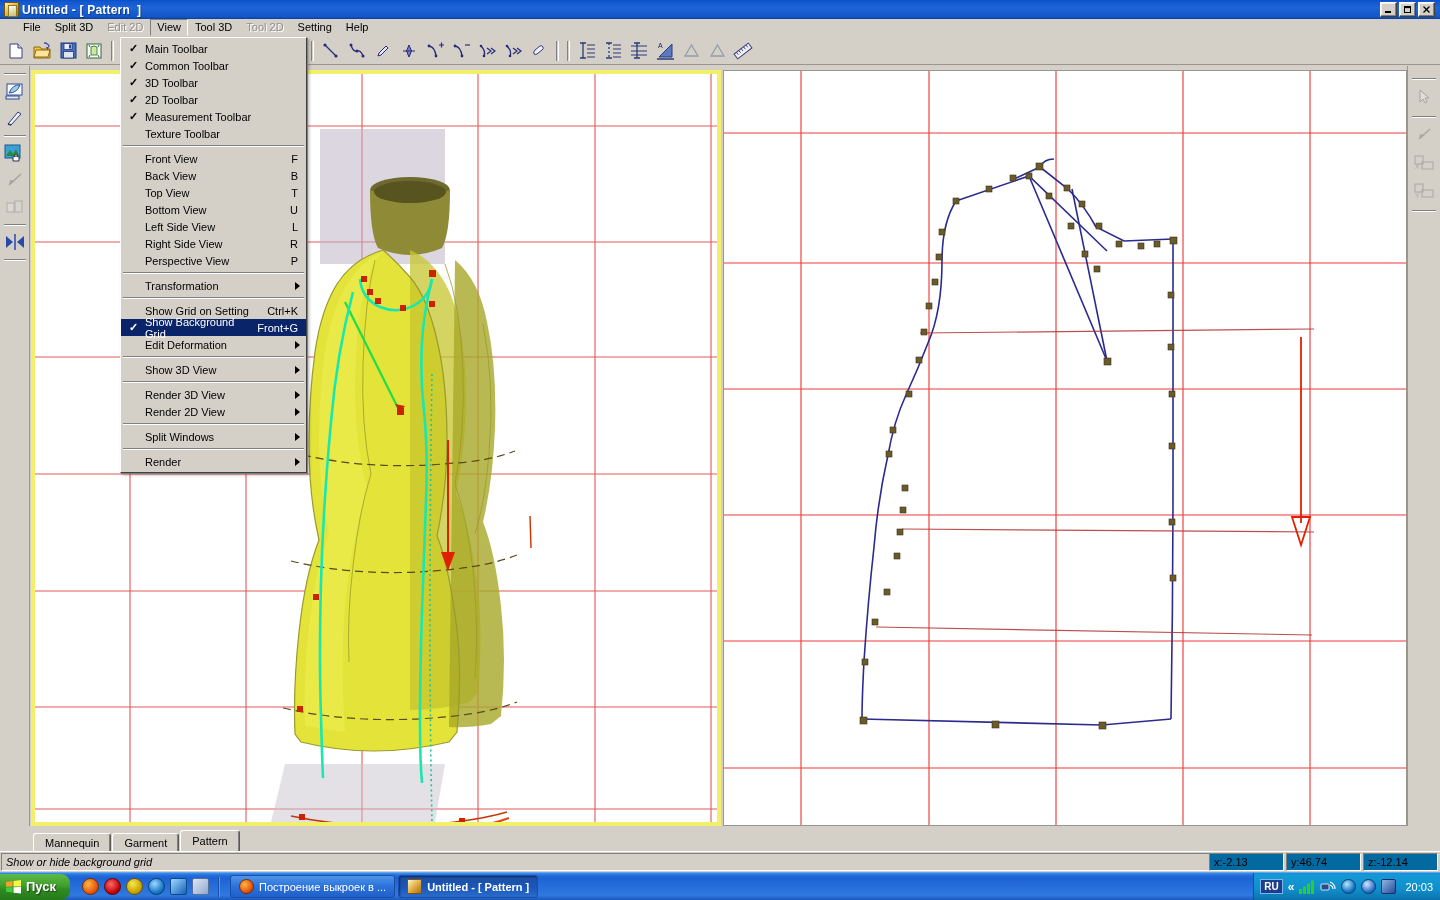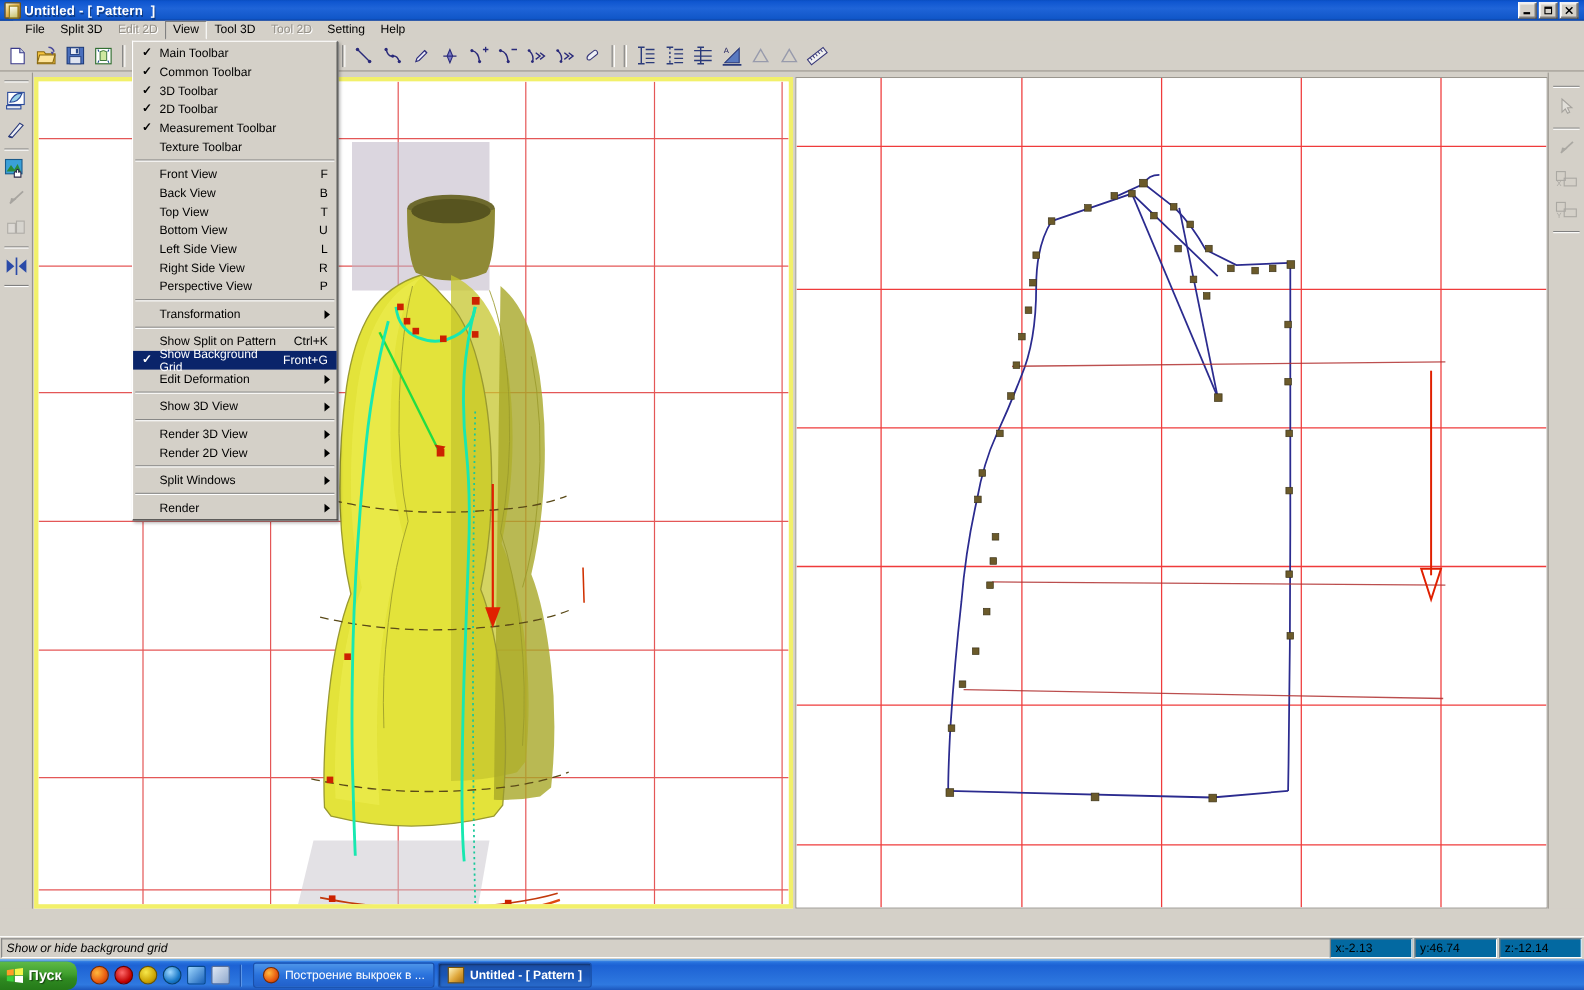--- a/index.html
+++ b/index.html
@@ -720,20 +720,25 @@
         <rect x="444" y="273" width="6" height="6"></rect>
         <rect x="445" y="320" width="6" height="6"></rect>
         <rect x="445" y="372" width="6" height="6"></rect>
         <rect x="445" y="448" width="6" height="6"></rect>
         <rect x="446" y="504" width="6" height="6"></rect>
         <rect x="370" y="195" width="6" height="6"></rect>
       </g>
     </svg>
   </div>
 
+  <div class="tabrow">
+    <div class="tab">Mannequin</div>
+    <div class="tab">Garment</div>
+    <div class="tab active">Pattern</div>
+  </div>
 
   <div class="statusbar">
     <div class="status-msg">Show or hide background grid</div>
     <div class="status-cell">x:-2.13</div>
     <div class="status-cell">y:46.74</div>
     <div class="status-cell">z:-12.14</div>
   </div>
 
   <div class="taskbar">
     <div class="start-btn">
@@ -758,20 +763,38 @@
 
     <div class="task-btn">
       <span class="ql-ico" style="width:15px;height:15px;background:radial-gradient(circle at 35% 35%,#ffb83d,#e85a10 60%,#a03000);border:1px solid #7a2a00;"></span>
       <span>Построение выкроек в ...</span>
     </div>
     <div class="task-btn active">
       <span style="width:15px;height:15px;flex:none;background:linear-gradient(135deg,#fff6c0,#e0a83c 55%,#a86f12);border:1px solid #7a5408;"></span>
       <span>Untitled - [ Pattern  ]</span>
     </div>
 
+    <div class="tray">
+      <span class="lang-ind">RU</span>
+      <span style="color:#fff;font-size:12px;font-weight:bold;">«</span>
+      <svg width="16" height="14" viewBox="0 0 16 14">
+        <rect x="0" y="9" width="3" height="5" fill="#2ad02a"></rect>
+        <rect x="4" y="6.5" width="3" height="7.5" fill="#2ad02a"></rect>
+        <rect x="8" y="3.5" width="3" height="10.5" fill="#2ad02a"></rect>
+        <rect x="12" y="0.5" width="3" height="13.5" fill="#2ad02a"></rect>
+      </svg>
+      <svg width="16" height="14" viewBox="0 0 16 14">
+        <rect x="1" y="4" width="8" height="6" rx="1" fill="#2a4a8a" stroke="#fff" stroke-width=".8"></rect>
+        <path d="M10 5 q3 1 3 4 M10 2 q5 2 5 7" fill="none" stroke="#fff" stroke-width="1.1"></path>
+      </svg>
+      <span class="ql-ico" style="width:15px;height:15px;background:radial-gradient(circle at 38% 32%,#b8e4ff,#1878c8 62%,#0a4a8a);border:1px solid #08406a;"></span>
+      <span class="ql-ico" style="width:15px;height:15px;background:radial-gradient(circle at 38% 32%,#cfe8ff,#2a70c8 65%,#124a8a);border:1px solid #0a3a6a;"></span>
+      <span class="ql-ico" style="width:15px;height:15px;border-radius:2px;background:linear-gradient(135deg,#8fb8e0,#2a4a9a);border:1px solid #17306a;"></span>
+      <span class="tray-time">20:03</span>
+    </div>
   </div>
 
   <div class="dropdown">
 
     <div class="mi">
       <span class="check">✓</span>
       <span>Main Toolbar</span>
     </div>
     <div class="mi">
       <span class="check">✓</span>
@@ -827,21 +850,21 @@
     <div class="mi-sep"></div>
 
     <div class="mi">
       <span>Transformation</span>
       <span class="sub"></span>
     </div>
 
     <div class="mi-sep"></div>
 
     <div class="mi">
-      <span>Show Split on Pattern</span>
+      <span>Show Grid on Setting</span>
       <span class="accel">Ctrl+K</span>
     </div>
     <div class="mi sel">
       <span class="check">✓</span>
       <span>Show Background Grid</span>
       <span class="accel">Front+G</span>
     </div>
     <div class="mi">
       <span>Edit Deformation</span>
       <span class="sub"></span>

